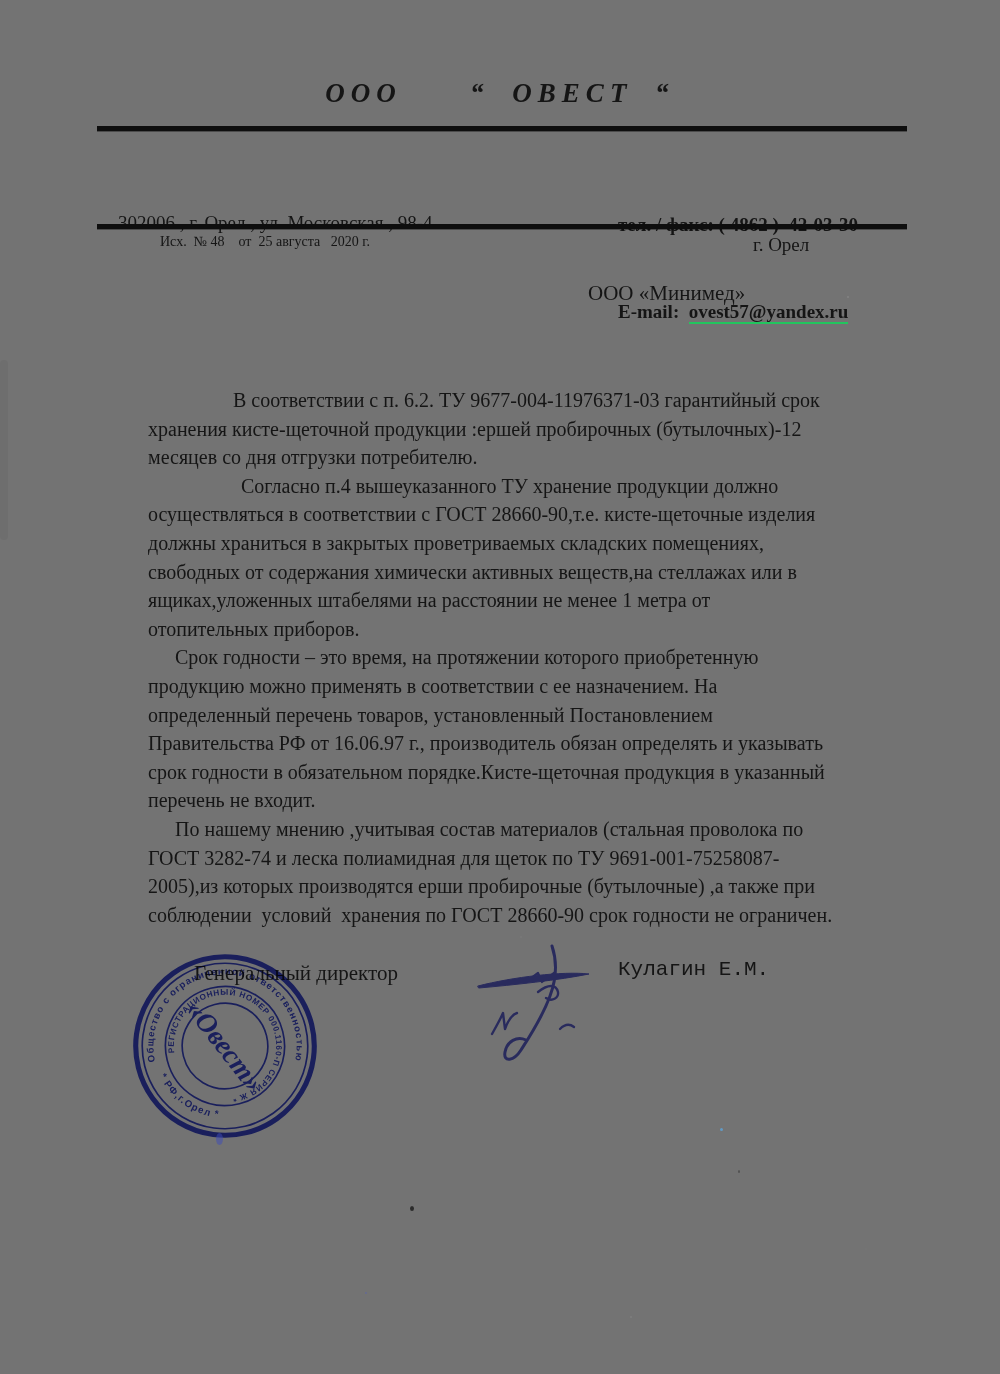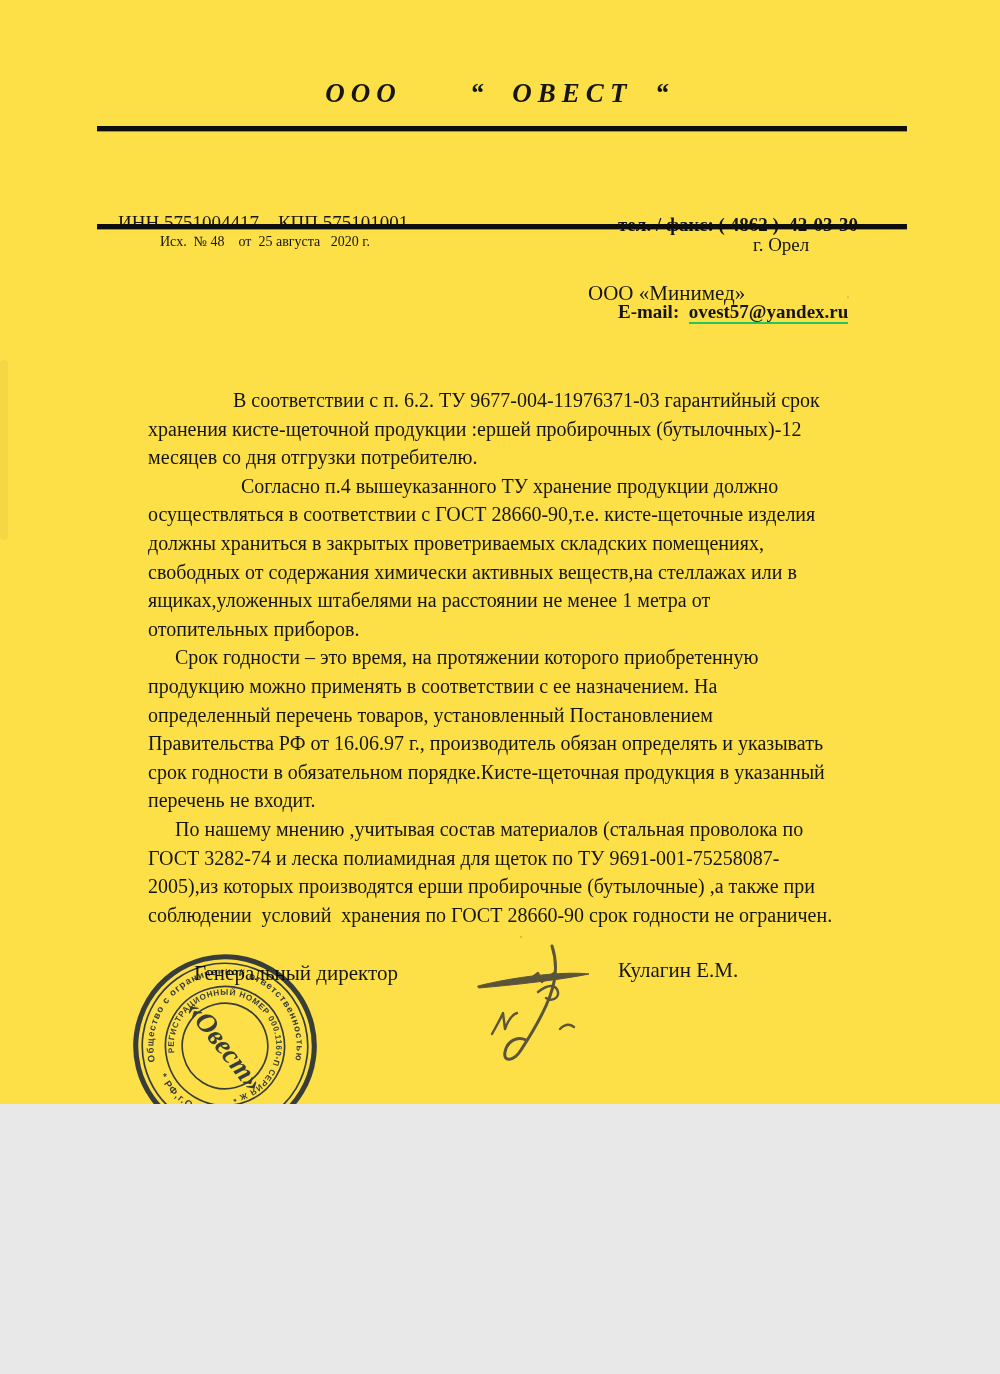--- a/index.html
+++ b/index.html
@@ -1,20 +1,20 @@
 <!DOCTYPE html>
 <html style="--stamp-ink: #2937c8; --sig-ink: #5b5fce;"><head>
 <meta charset="utf-8">
 <style>
   html,body{margin:0;padding:0;background:#e8e8e8;}
   .page{
     position:relative;
-    width:1000px;height:1104px;
+    width:1000px;height:1374px;
     margin:0 auto;
-    background:#fde047;
+    background:#737373;
     overflow:hidden;
     font-family:"Liberation Serif", serif;
     color:#151515;
   }
   .abs{position:absolute;}
   
   .company-title{
     top:78px;left:0;width:1000px;
     text-align:center;
     font-style:italic;font-weight:bold;
@@ -46,21 +46,21 @@
     top:386px;left:148px;width:850px;
     font-size:20px;line-height:28.6px;
   }
   .body p{margin:0;white-space:pre-wrap;}
   .body p.p1{text-indent:85px;}
   .body p.p2{text-indent:93px;}
   .body p.p3{text-indent:27px;}
   .body p.p4{text-indent:27px;}
   
   .role{top:961px;left:194px;font-size:21px;}
-  .name{top:958px;left:618px;font-size:21px;}
+  .name{top:958px;left:618px;font-size:21px;font-family:Liberation Mono, monospace;}
   
   .sig{top:940px;left:468px;mix-blend-mode:multiply;}
   .sig path{stroke:var(--sig-ink,#5b5fce);fill:none;stroke-linecap:round;stroke-linejoin:round;}
   .sig .lens{fill:var(--sig-ink,#5b5fce);stroke-width:1;}
   
   .stamp{
     top:953px;left:132px;
     transform:rotate(-14deg);
     opacity:.93;mix-blend-mode:multiply;
   }
@@ -78,21 +78,21 @@
 </head>
 <body>
 
 <div class="page">
 
   <div class="abs company-title">ООО   “ ОВЕСТ “</div>
 
   <div class="abs rule rule-top"></div>
 
   <div class="abs addr">
-    <div>ИНН 5751004417    КПП 575101001</div>
+    <div>302006 , г. Орел , ул. Московская , 98-4</div>
   </div>
 
   <div class="abs contact">
     <div>тел. / факс: ( 4862 )  42-03-30</div>
     <div><span>E-mail:  </span><span class="email">ovest57@yandex.ru</span></div>
   </div>
 
   <div class="abs rule rule-bottom"></div>
 
   <div class="abs refline">Исх.  № 48    от  25 августа   2020 г.</div>

